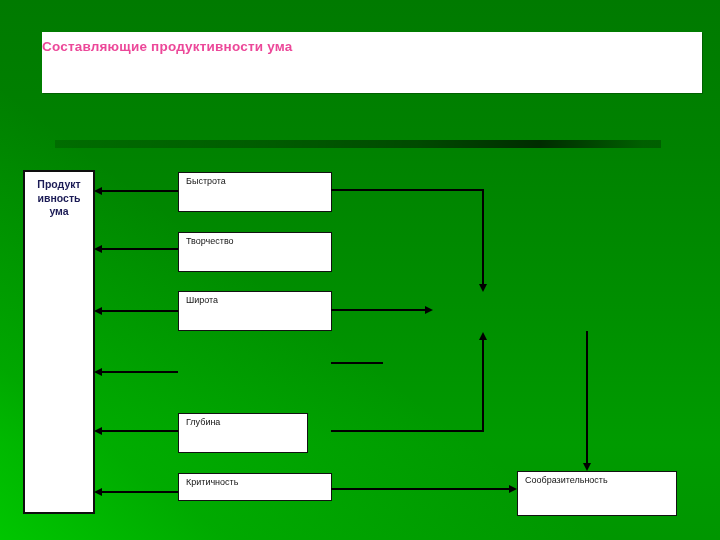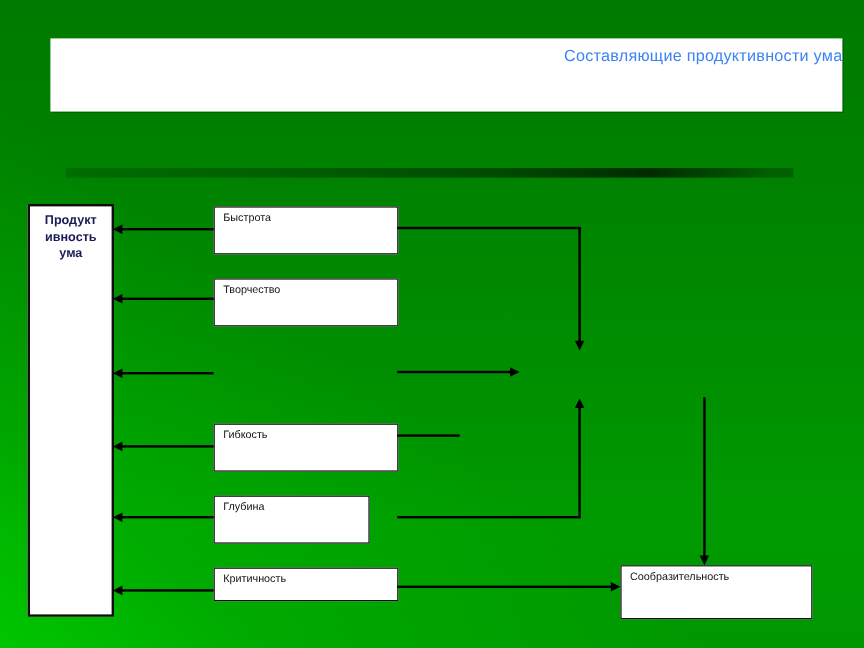--- a/index.html
+++ b/index.html
@@ -14,21 +14,21 @@
   }
   .shadow-band{
     position:absolute;left:55px;top:140px;width:606px;height:8px;
     background:linear-gradient(to right,rgba(0,70,0,0.35) 0%,rgba(0,55,0,0.5) 35%,rgba(0,40,0,0.62) 60%,rgba(0,25,0,0.82) 80%,rgba(0,55,0,0.45) 97%);
   }
   .title-box{
     position:absolute;left:42px;top:32px;width:660px;height:61px;
     background:#ffffff;box-shadow:1px 1px 0 rgba(0,40,0,0.35);
   }
   .title-text{
-    margin-top:7px;text-align:right;font-size:13.5px;font-weight:normal;color:#3b82f6;
+    margin-top:7px;text-align:left;font-size:13.5px;font-weight:bold;color:#ec4899;
     letter-spacing:0.2px;
   }
   .root-box{
     position:absolute;left:23px;top:170px;width:72px;height:344px;
     background:#ffffff;border:2px solid #0e0e0e;box-sizing:border-box;
   }
   .root-label{
     margin:6px auto 0 auto;width:58px;text-align:center;
     font-size:10.5px;font-weight:bold;line-height:1.3;color:#1b1b55;
     word-spacing:100vw; 
@@ -71,22 +71,22 @@
   <div class="root-box">
     <div class="root-label">Продукт ивность ума</div>
   </div>
 
   <div class="node n-tvorchestvo">
     <span class="node-label">Творчество</span>
   </div>
   <div class="node n-bystrota">
     <span class="node-label">Быстрота</span>
   </div>
-  <div class="node n-gibkost">
-    <span class="node-label">Гибкость</span>
+  <div class="node n-shirota">
+    <span class="node-label">Широта</span>
   </div>
   <div class="node n-glubina">
     <span class="node-label">Глубина</span>
   </div>
   <div class="node n-kritichnost">
     <span class="node-label">Критичность</span>
   </div>
 
   <div class="node n-soobrazitelnost">
     <span class="node-label">Сообразительность</span>

